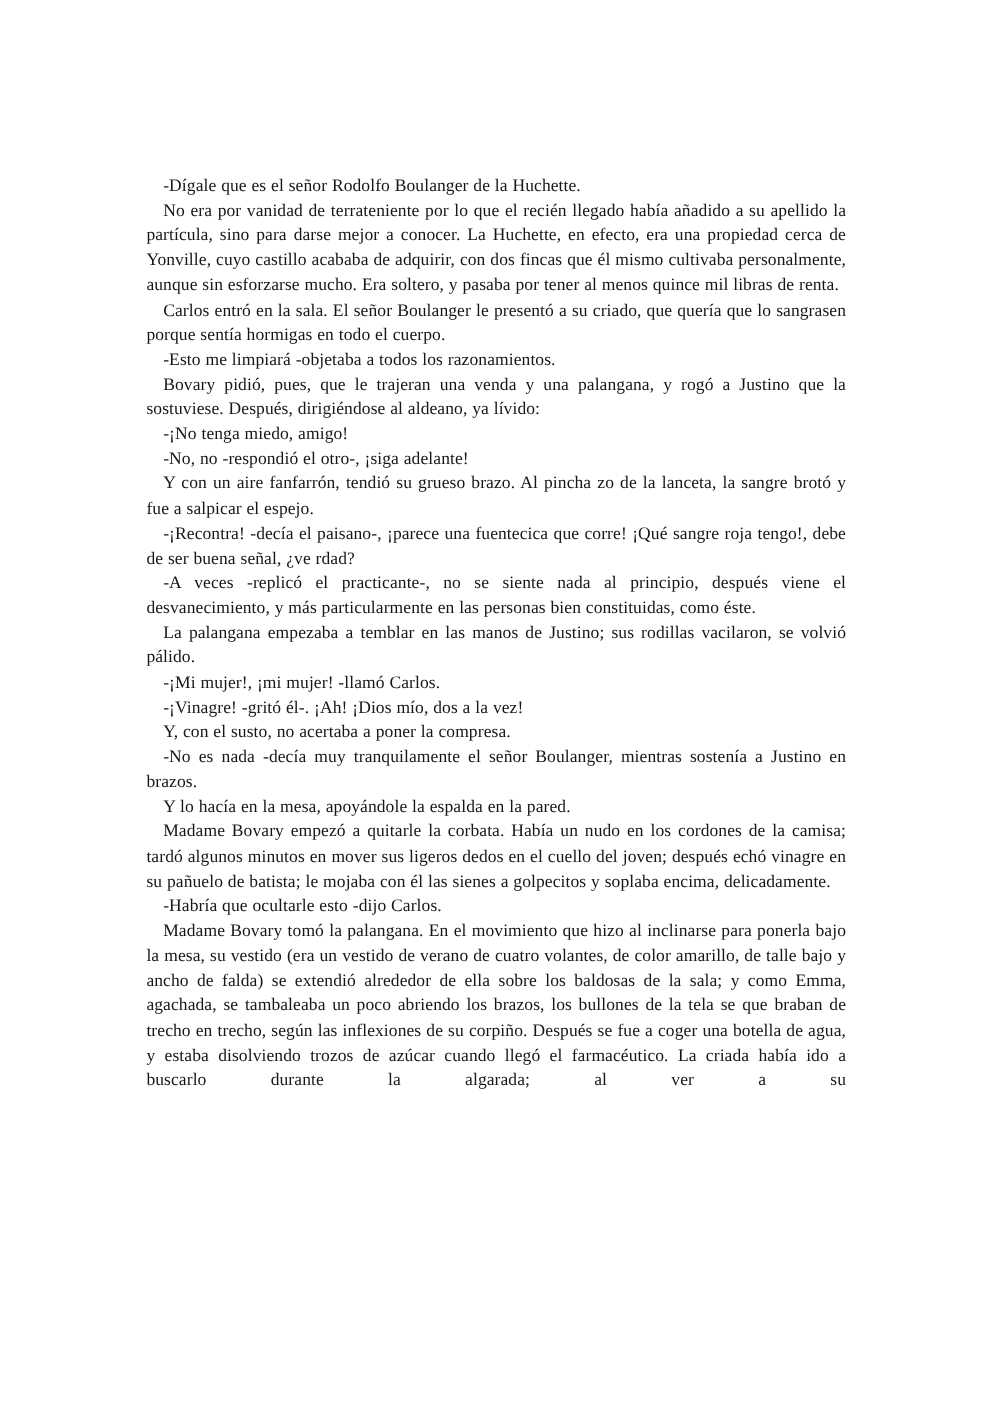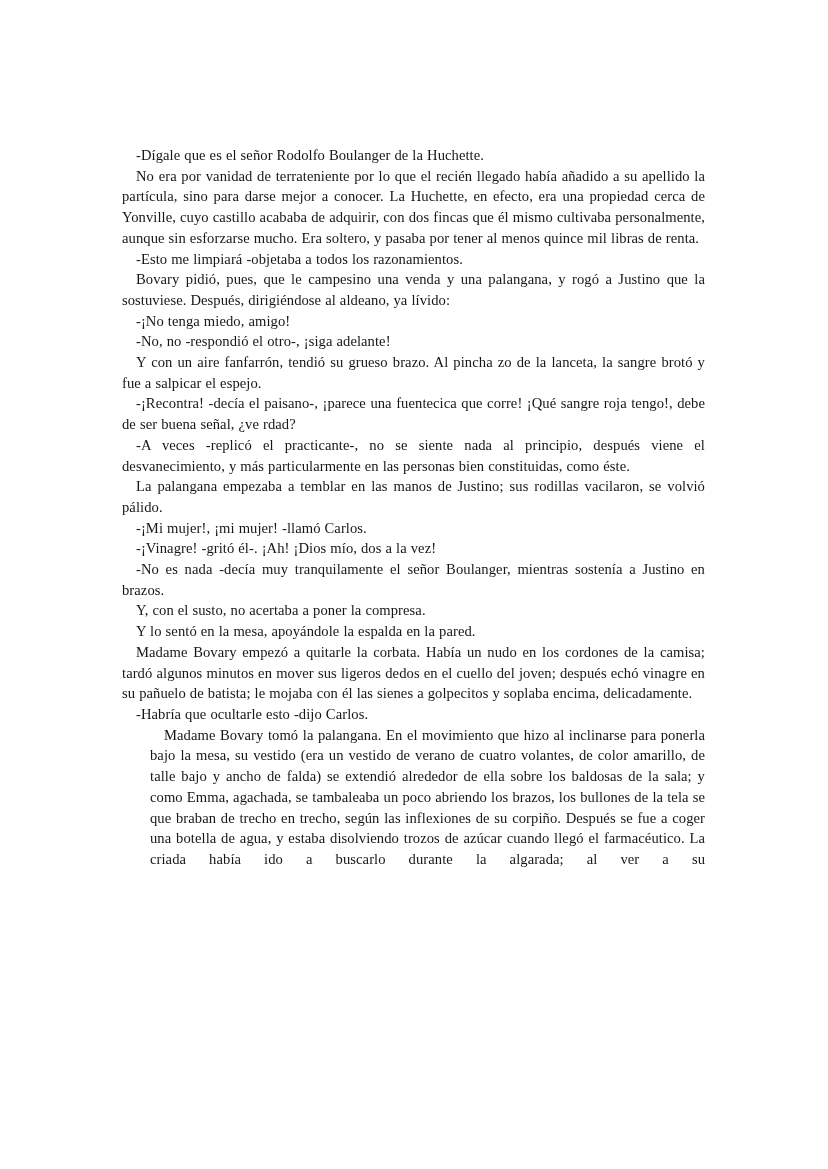--- a/index.html
+++ b/index.html
@@ -48,42 +48,42 @@
   }
 
   
   .para:last-child {
     text-align: justify;
   }
   
   .para.justify-all {
     text-align: justify;
     text-align-last: justify;
-    margin-left: 28px;
   }
 </style>
 </head>
 <body>
 
 <div class="page">
   <div class="text-block">
 
     <p class="para">-Dígale que es el señor Rodolfo Boulanger de la Huchette.</p>
     <p class="para">No era por vanidad de terrateniente por lo que el recién  llegado había añadido a su apellido la partícula, sino para darse mejor a conocer. La Huchette, en efecto, era una propiedad cerca de Yonville, cuyo castillo acababa de adquirir, con dos fincas que él mismo cultivaba personalmente, aunque sin esforzarse mucho. Era soltero, y pasaba por tener al menos quince mil libras de renta.</p>
+    <p class="para">Carlos entró en la sala. El señor Boulanger le presentó a su criado, que quería que lo sangrasen porque sentía hormigas en todo el cuerpo.</p>
     <p class="para">-Esto me limpiará -objetaba a todos los razonamientos.</p>
-    <p class="para">Bovary pidió, pues, que le campesino una venda y una palangana, y rogó a Justino que la sostuviese. Después, dirigiéndose al aldeano, ya lívido:</p>
+    <p class="para">Bovary pidió, pues, que le trajeran una venda y una palangana, y rogó a Justino que la sostuviese. Después, dirigiéndose al aldeano, ya lívido:</p>
     <p class="para">-¡No tenga miedo, amigo!</p>
     <p class="para">-No, no -respondió el otro-, ¡siga adelante!</p>
     <p class="para">Y con un aire fanfarrón, tendió su grueso brazo. Al pincha zo de la lanceta, la sangre brotó y fue a salpicar el espejo.</p>
     <p class="para">-¡Recontra! -decía el paisano-, ¡parece una fuentecica que corre! ¡Qué sangre roja tengo!, debe de ser buena señal, ¿ve rdad?</p>
     <p class="para">-A veces  -replicó el practicante-, no se siente nada al principio, después viene el desvanecimiento, y más particularmente en las personas bien constituidas, como éste.</p>
     <p class="para">La palangana empezaba a temblar en las manos de Justino; sus rodillas vacilaron, se volvió pálido.</p>
     <p class="para">-¡Mi mujer!, ¡mi mujer! -llamó Carlos.</p>
     <p class="para">-¡Vinagre! -gritó él-. ¡Ah! ¡Dios mío, dos a la vez!</p>
+    <p class="para">Y, con el susto, no acertaba a poner la compresa.</p>
     <p class="para">-No es nada -decía muy tranquilamente el señor Boulanger, mientras sostenía a Justino en brazos.</p>
-    <p class="para">Y, con el susto, no acertaba a poner la compresa.</p>
-    <p class="para">Y lo sentó en la mesa, apoyándole la espalda en la pared.</p>
+    <p class="para">Y lo hacía en la mesa, apoyándole la espalda en la pared.</p>
     <p class="para">Madame Bovary empezó a quitarle la corbata. Había un nudo en los cordones de la camisa; tardó algunos minutos en mover sus ligeros dedos en el cuello del joven; después echó vinagre en su pañuelo de batista; le mojaba con él las sienes a golpecitos y soplaba encima, delicadamente.</p>
     <p class="para">-Habría que ocultarle esto -dijo Carlos.</p>
     <p class="para justify-all">Madame Bovary tomó la palangana. En el movimiento que hizo al inclinarse para ponerla bajo la mesa, su vestido (era un vestido de verano de cuatro volantes, de color amarillo, de talle bajo y ancho de falda) se extendió alrededor de ella sobre los baldosas de la sala; y como Emma, agachada, se tambaleaba un poco abriendo los brazos, los bullones de la tela se que braban de trecho en trecho, según las inflexiones de su corpiño. Después se fue a coger una botella de agua, y estaba disolviendo trozos de azúcar cuando llegó el farmacéutico. La criada había ido a buscarlo durante la algarada; al ver a su</p>
 
   </div>
 </div>
 
 </body></html>

